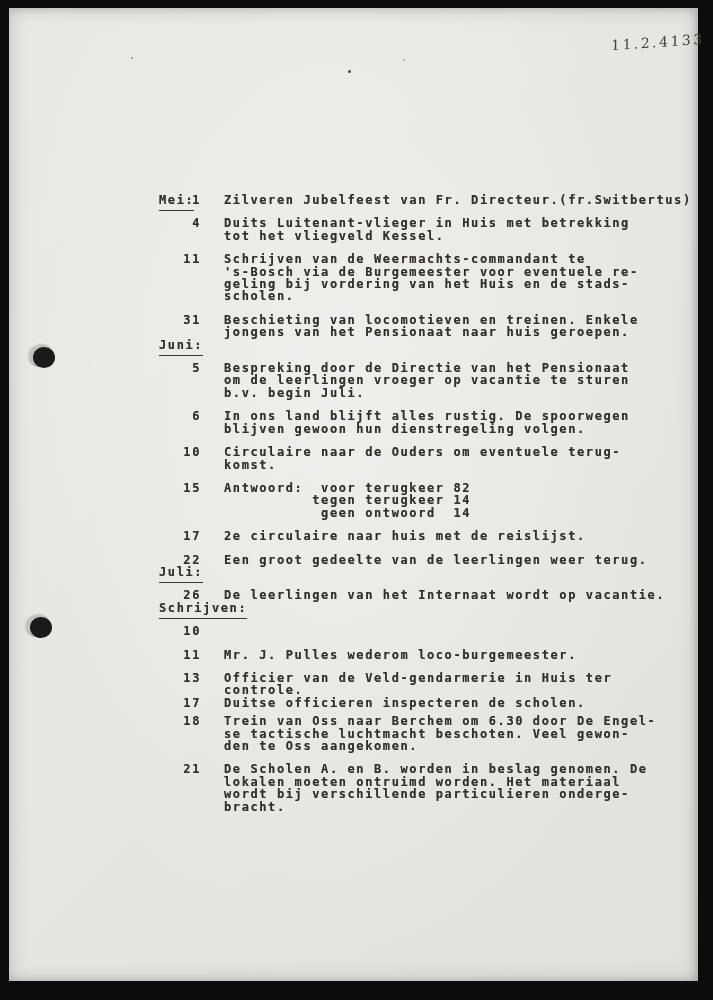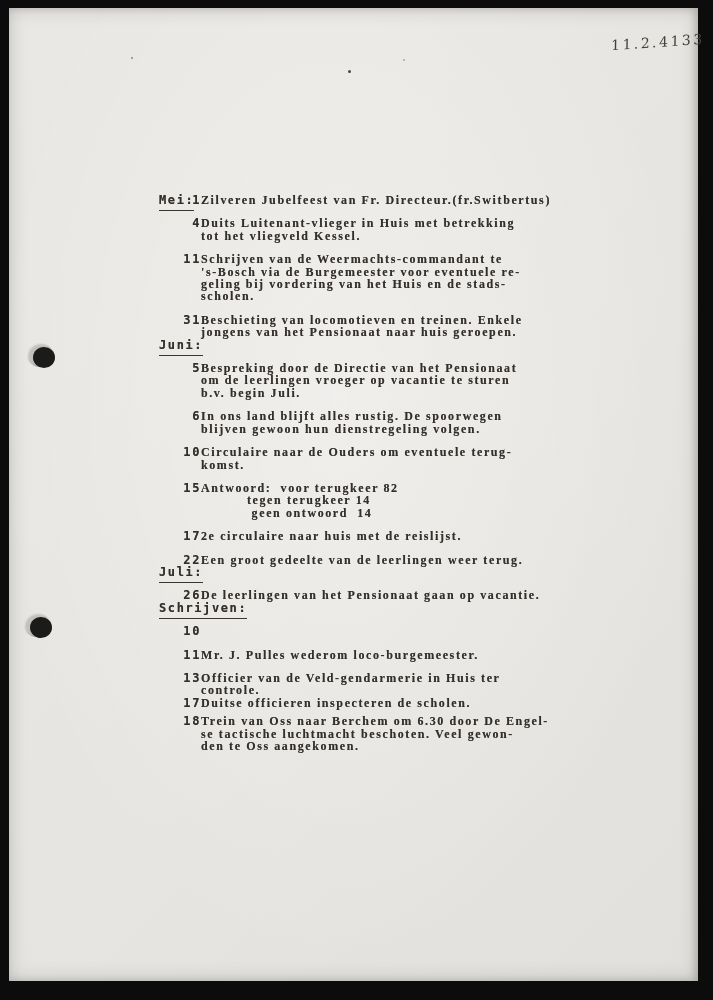--- a/index.html
+++ b/index.html
@@ -47,21 +47,21 @@
   }
   .section { position:relative; }
   .section .month { }
   .section.mei .month { position:absolute; left:0; top:0; margin:0; }
   .month-label { border-bottom:1.6px solid #3a362f; padding-bottom:3px; }
   .entry { display:flex; margin-top:11px; }
   .section.mei .entry:first-of-type { margin-top:0; }
   .section.augustus .entry[data-day="17"] { margin-top:0; }
   .section.augustus .entry[data-day="18"] { margin-top:6px; }
   .entry .day { flex:none; width:42px; text-align:right; }
-  .entry .body { margin-left:0; white-space:pre;font-family:Liberation Serif, serif; }
+  .entry .body { margin-left:23px; white-space:pre; }
   .para + .para { margin-top:16px; }
 </style>
 </head>
 <body>
 
 <div id="stage">
   <div class="paper">
 
     <div class="handnote">11.2.4133</div>
 
@@ -124,21 +124,21 @@
           </div>
           <div class="entry" data-day="22">
             <div class="day">22</div>
             <div class="body"><div class="para">Een groot gedeelte van de leerlingen weer terug.</div></div>
           </div>
         </div>
         <div class="section juli">
           <div class="month"><span class="month-label">Juli:</span></div>
           <div class="entry" data-day="26">
             <div class="day">26</div>
-            <div class="body"><div class="para">De leerlingen van het Pensionaat gaan op vacantie.</div></div>
+            <div class="body"><div class="para">De leerlingen van het Internaat wordt op vacantie.</div></div>
           </div>
         </div>
         <div class="section augustus">
           <div class="month"><span class="month-label">Schrijven:</span></div>
           <div class="entry" data-day="10">
             <div class="day">10</div>
           </div>
           <div class="entry" data-day="11">
             <div class="day">11</div>
             <div class="body"><div class="para">Mr. J. Pulles wederom loco-burgemeester.</div></div>
@@ -151,20 +151,27 @@
           <div class="entry" data-day="17">
             <div class="day">17</div>
             <div class="body"><div class="para">Duitse officieren inspecteren de scholen.</div></div>
           </div>
           <div class="entry" data-day="18">
             <div class="day">18</div>
             <div class="body"><div class="para">Trein van Oss naar Berchem om 6.30 door De Engel-
 se tactische luchtmacht beschoten. Veel gewon-
 den te Oss aangekomen.</div></div>
           </div>
+          <div class="entry" data-day="21">
+            <div class="day">21</div>
+            <div class="body"><div class="para">De Scholen A. en B. worden in beslag genomen. De
+lokalen moeten ontruimd worden. Het materiaal
+wordt bij verschillende particulieren onderge-
+bracht.</div></div>
+          </div>
         </div>
       </div>
   </div>
 
   <div class="hole" style="left:33px; top:347px;">
     <div class="tear"></div>
     <div class="void"></div>
   </div>
   <div class="hole" style="left:30px; top:617px;">
     <div class="tear"></div>

